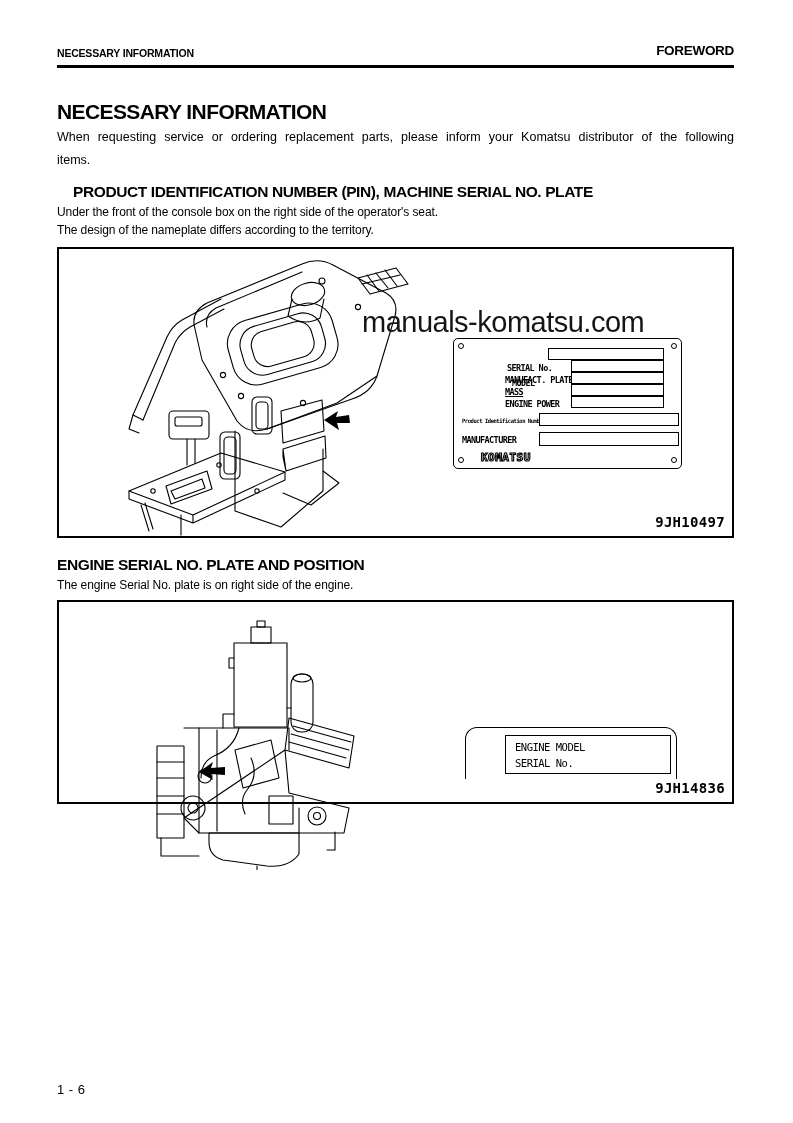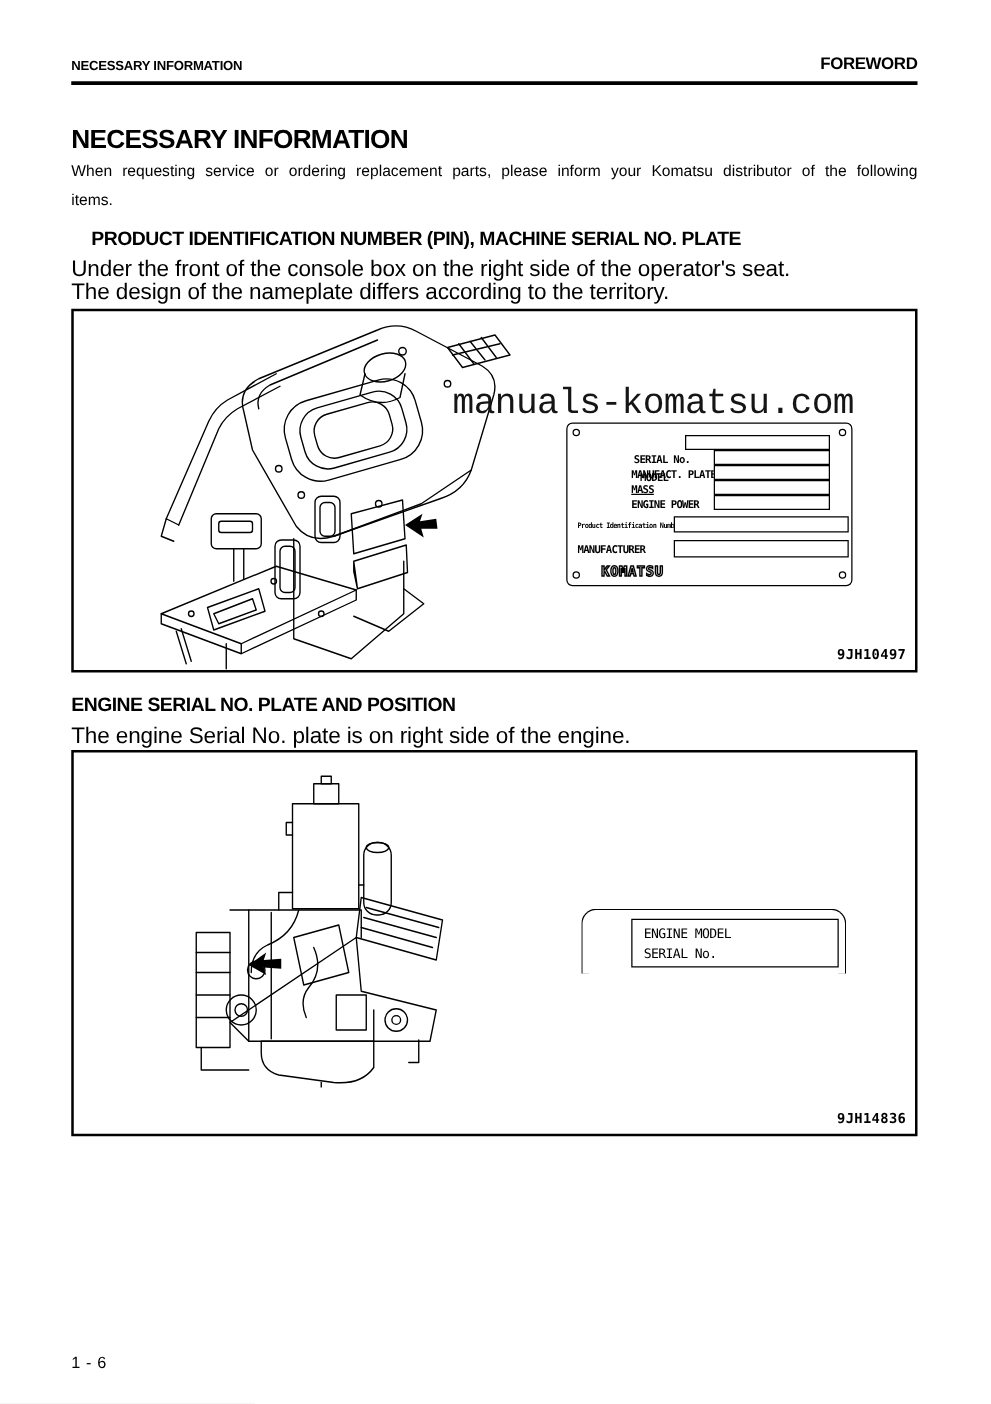--- a/index.html
+++ b/index.html
@@ -16,29 +16,29 @@
   .hdr-left  { left:57px; top:47px; font-size:10.5px; font-weight:bold; letter-spacing:-0.2px; }
   .hdr-right { right:59px; top:43px; font-size:13.5px; font-weight:bold; letter-spacing:-0.3px; }
   .hdr-rule  { left:57px; top:65px; width:677px; height:3px; background:#000; }
 
   
   .doc-title { left:57px; top:100px; font-size:21px; font-weight:bold; letter-spacing:-0.6px; }
   .intro { left:57px; top:130px; width:677px; font-size:12.5px; }
   .intro .l1 { display:block; text-align:justify; text-align-last:justify; }
   .intro .l2 { display:block; margin-top:9px; }
   .sec-h { font-size:15.5px; font-weight:bold; letter-spacing:-0.4px; }
-  .body-line { font-size:18px; letter-spacing:-0.1px; }
+  .body-line { font-size:12px; letter-spacing:-0.1px; }
 
   
   .figure { border:2px solid #000; background:#fff; }
   .fig1 { left:57px; top:247px; width:677px; height:291px; }
-  .fig2 { left:57px; top:600px; width:677px; height:309px; }
-  .figcode { position:absolute; right:7px; bottom:6px; font-family:"DejaVu Sans Mono", monospace; font-size:11px; font-weight:bold; letter-spacing:0.3px;text-align:center; }
-
-  .watermark { position:absolute; left:303px; top:57px; font-size:29px; color:#151515; letter-spacing:-0.5px;font-family:Liberation Mono, monospace; }
+  .fig2 { left:57px; top:600px; width:677px; height:204px; }
+  .figcode { position:absolute; right:7px; bottom:6px; font-family:"DejaVu Sans Mono", monospace; font-size:14px; font-weight:bold; letter-spacing:0.3px;text-align:center; }
+
+  .watermark { position:absolute; left:303px; top:57px; font-size:29px; color:#151515; letter-spacing:-0.5px; }
 
   
   .nameplate { position:absolute; left:394px; top:89px; width:229px; height:131px;
                border:1.4px solid #000; border-radius:5px;
                font-family:"DejaVu Sans Mono", monospace; }
   .hole { position:absolute; width:6px; height:6px; border:1px solid #000; border-radius:50%; }
   .np-label { position:absolute; font-size:8.5px; font-weight:bold; letter-spacing:-0.6px; white-space:nowrap; }
   .np-box { position:absolute; border:1px solid #000; background:#fff; }
   .np-tiny { position:absolute; font-size:6px; font-weight:bold; letter-spacing:-0.5px; transform:scaleX(0.92); transform-origin:left; white-space:nowrap; }
   .np-brand { position:absolute; left:27px; top:112px; font-size:11px; font-weight:900;

